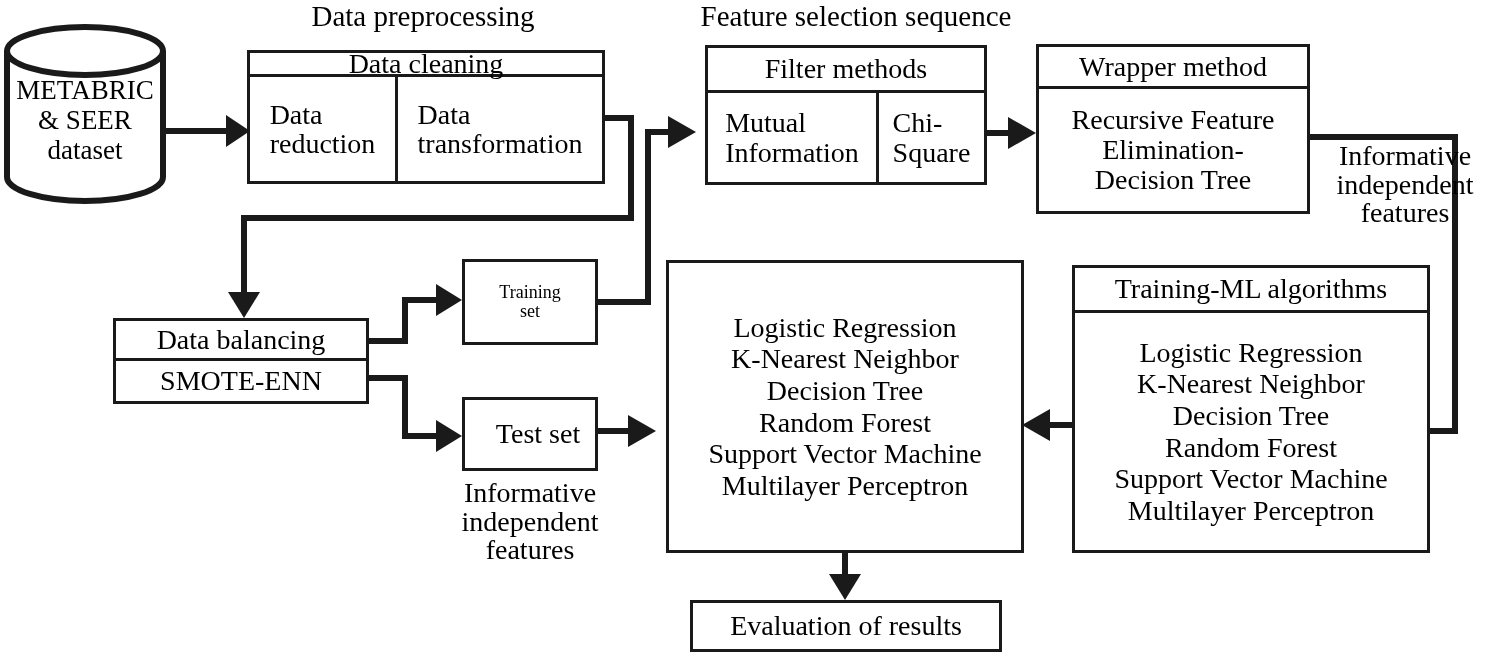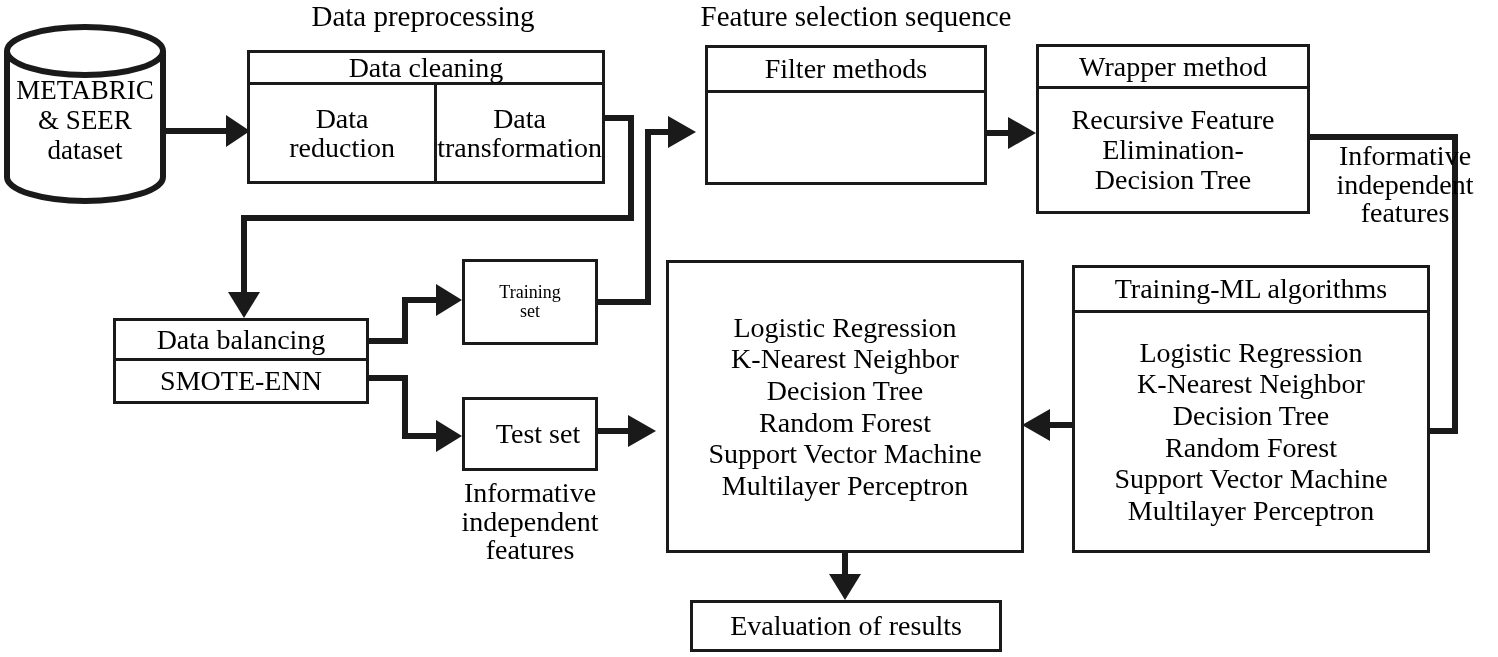--- a/index.html
+++ b/index.html
@@ -45,23 +45,21 @@
   }
   .split {
     display: flex;
     flex: 1;
   }
   .split > .cell {
     box-sizing: border-box;
     display: flex;
     align-items: center;
     justify-content: center;
-    text-align: center;
     line-height: 1.05;
-    margin-left: 20px;
   }
   .split > .cell + .cell {
     border-left: 3px solid #1a1a1a;
   }
   .plain {
     position: absolute;
     box-sizing: border-box;
     border: 3px solid #1a1a1a;
     background: #ffffff;
     display: flex;
@@ -186,31 +184,37 @@
     <svg width="166" height="180" viewBox="0 0 166 180">
       <path d="M 5 27 L 5 153 A 78 24 0 0 0 161 153 L 161 27" fill="#ffffff" stroke="#1a1a1a" stroke-width="6"></path>
       <ellipse cx="83" cy="27" rx="78" ry="24" fill="#ffffff" stroke="#1a1a1a" stroke-width="6"></ellipse>
     </svg>
     <div class="dbtext" style="font-size:27px;">METABRIC
 &amp; SEER
 dataset</div>
   </div>
 
   <div class="node" style="left:247px; top:50px; width:358px; height:134px;">
-    <div class="hdr" style="height:32px; font-size:28px;">Data cleaning</div>
+    <div class="hdr" style="height:24px; font-size:28px;">Data cleaning</div>
     <div class="split">
       <div class="cell" style="width:145px; font-size:28px; white-space:pre-line;">Data
 reduction</div>
       <div class="cell" style="flex:1; font-size:28px; white-space:pre-line;">Data
 transformation</div>
     </div>
   </div>
 
   <div class="node" style="left:705px; top:45px; width:282px; height:140px;">
     <div class="hdr" style="height:45px; font-size:28px;">Filter methods</div>
+    <div class="split">
+      <div class="cell" style="width:168px; font-size:28px; white-space:pre-line;">Mutual
+Information</div>
+      <div class="cell" style="flex:1; font-size:28px; white-space:pre-line;">Chi-
+Square</div>
+    </div>
   </div>
 
   <div class="node" style="left:1036px; top:44px; width:274px; height:170px;">
     <div class="hdr" style="height:42px; font-size:28px;">Wrapper method</div>
     <div class="body" style="font-size:28px; white-space:pre-line;">Recursive Feature
 Elimination-
 Decision Tree</div>
   </div>
 
   <div class="caption" style="left:1316px; top:142px; width:178px; font-size:28px;">Informative

